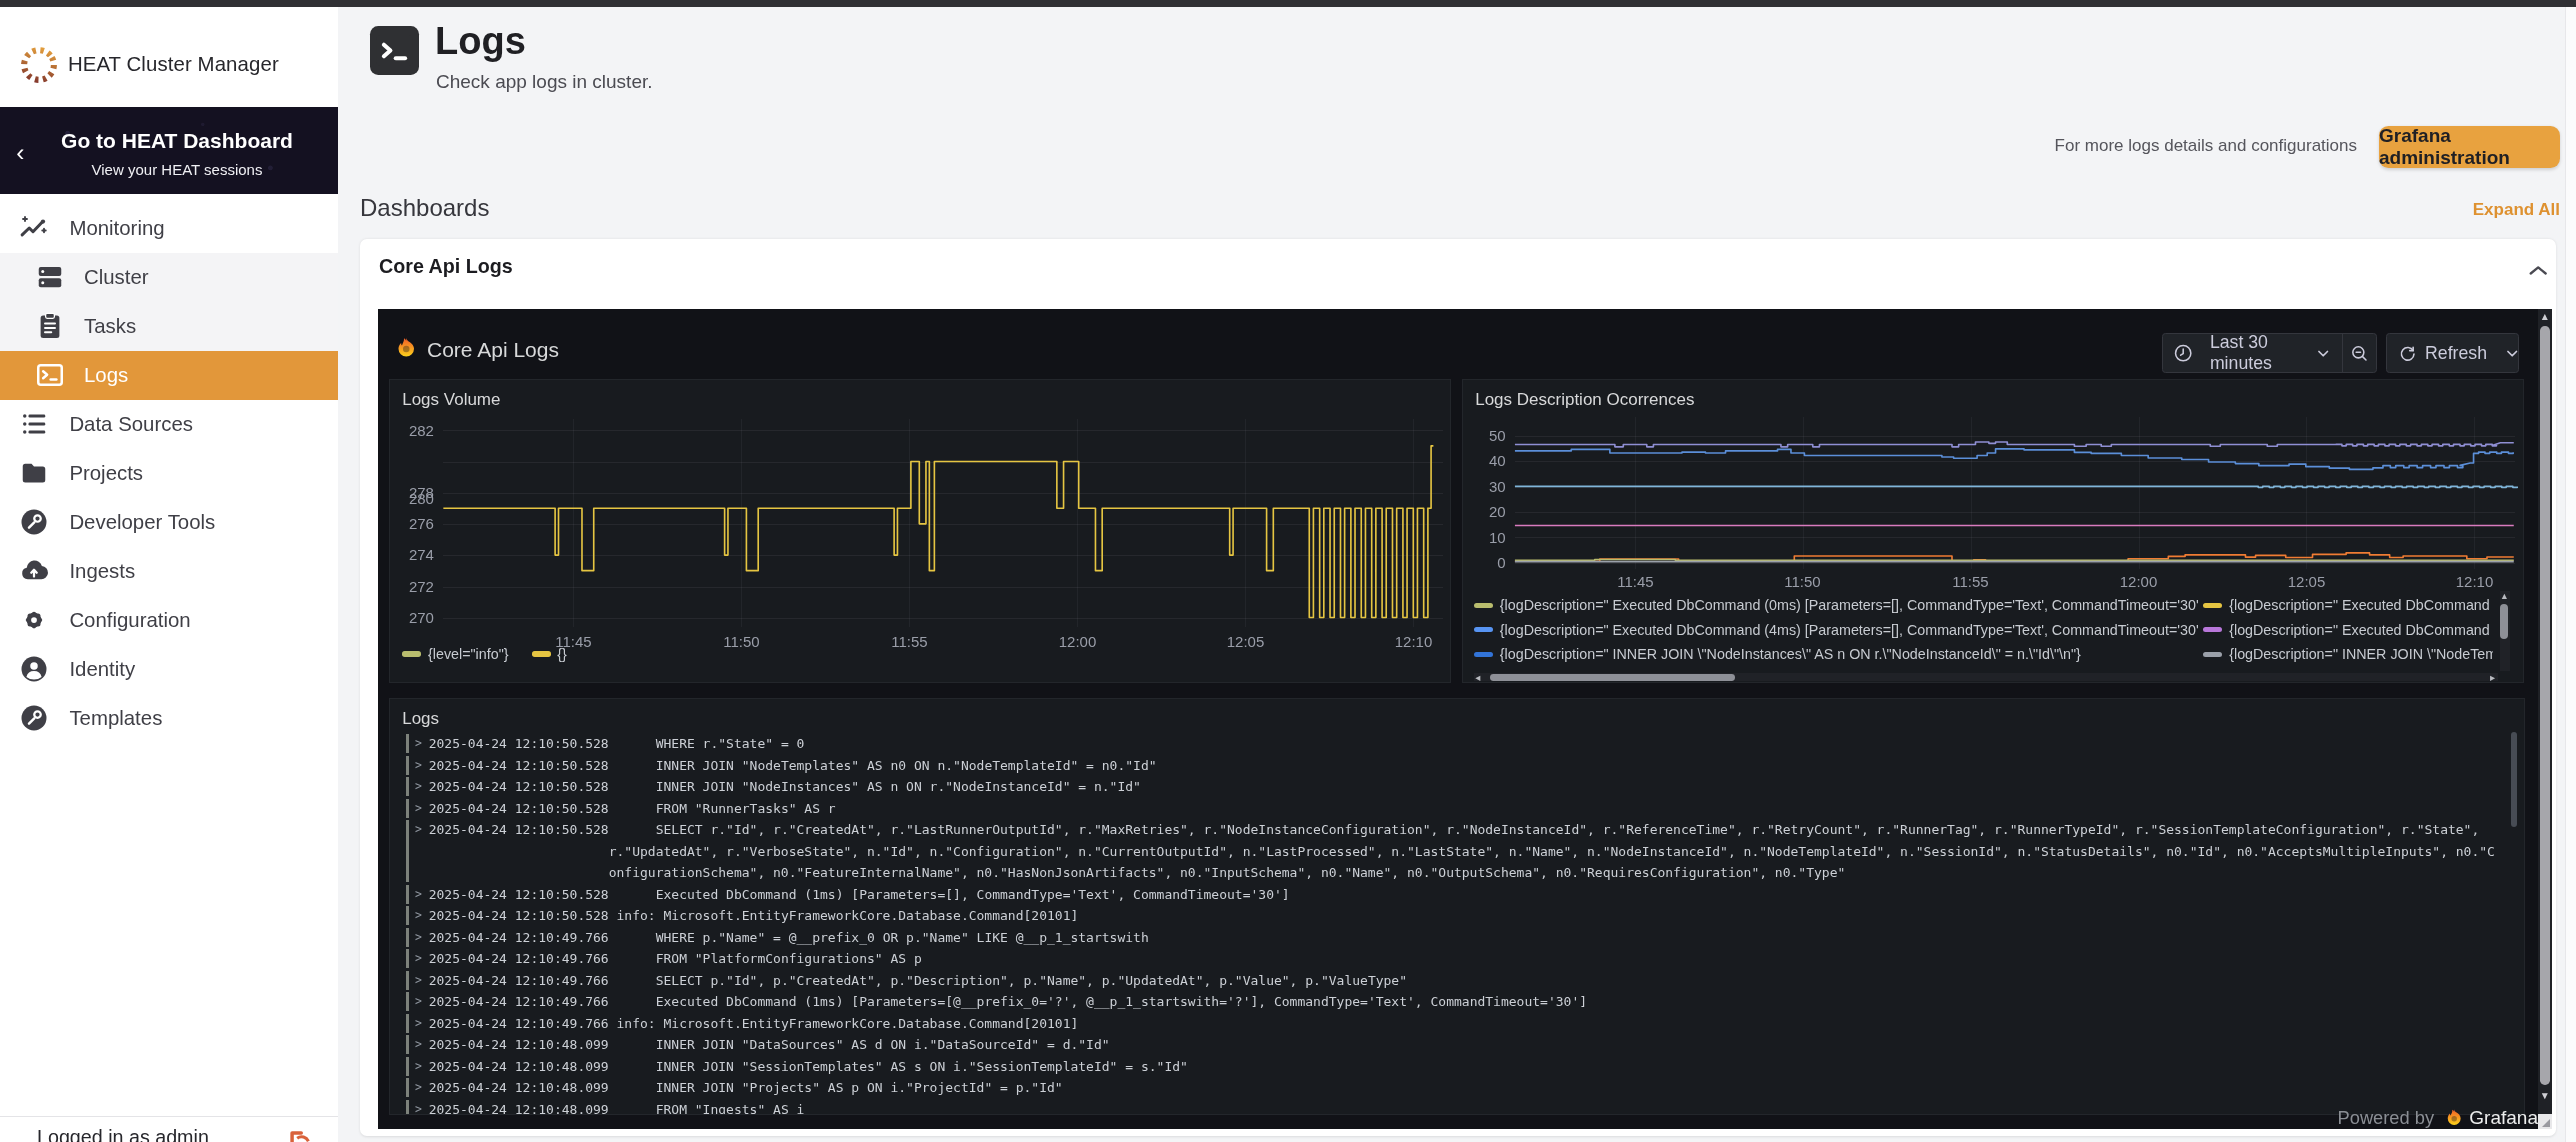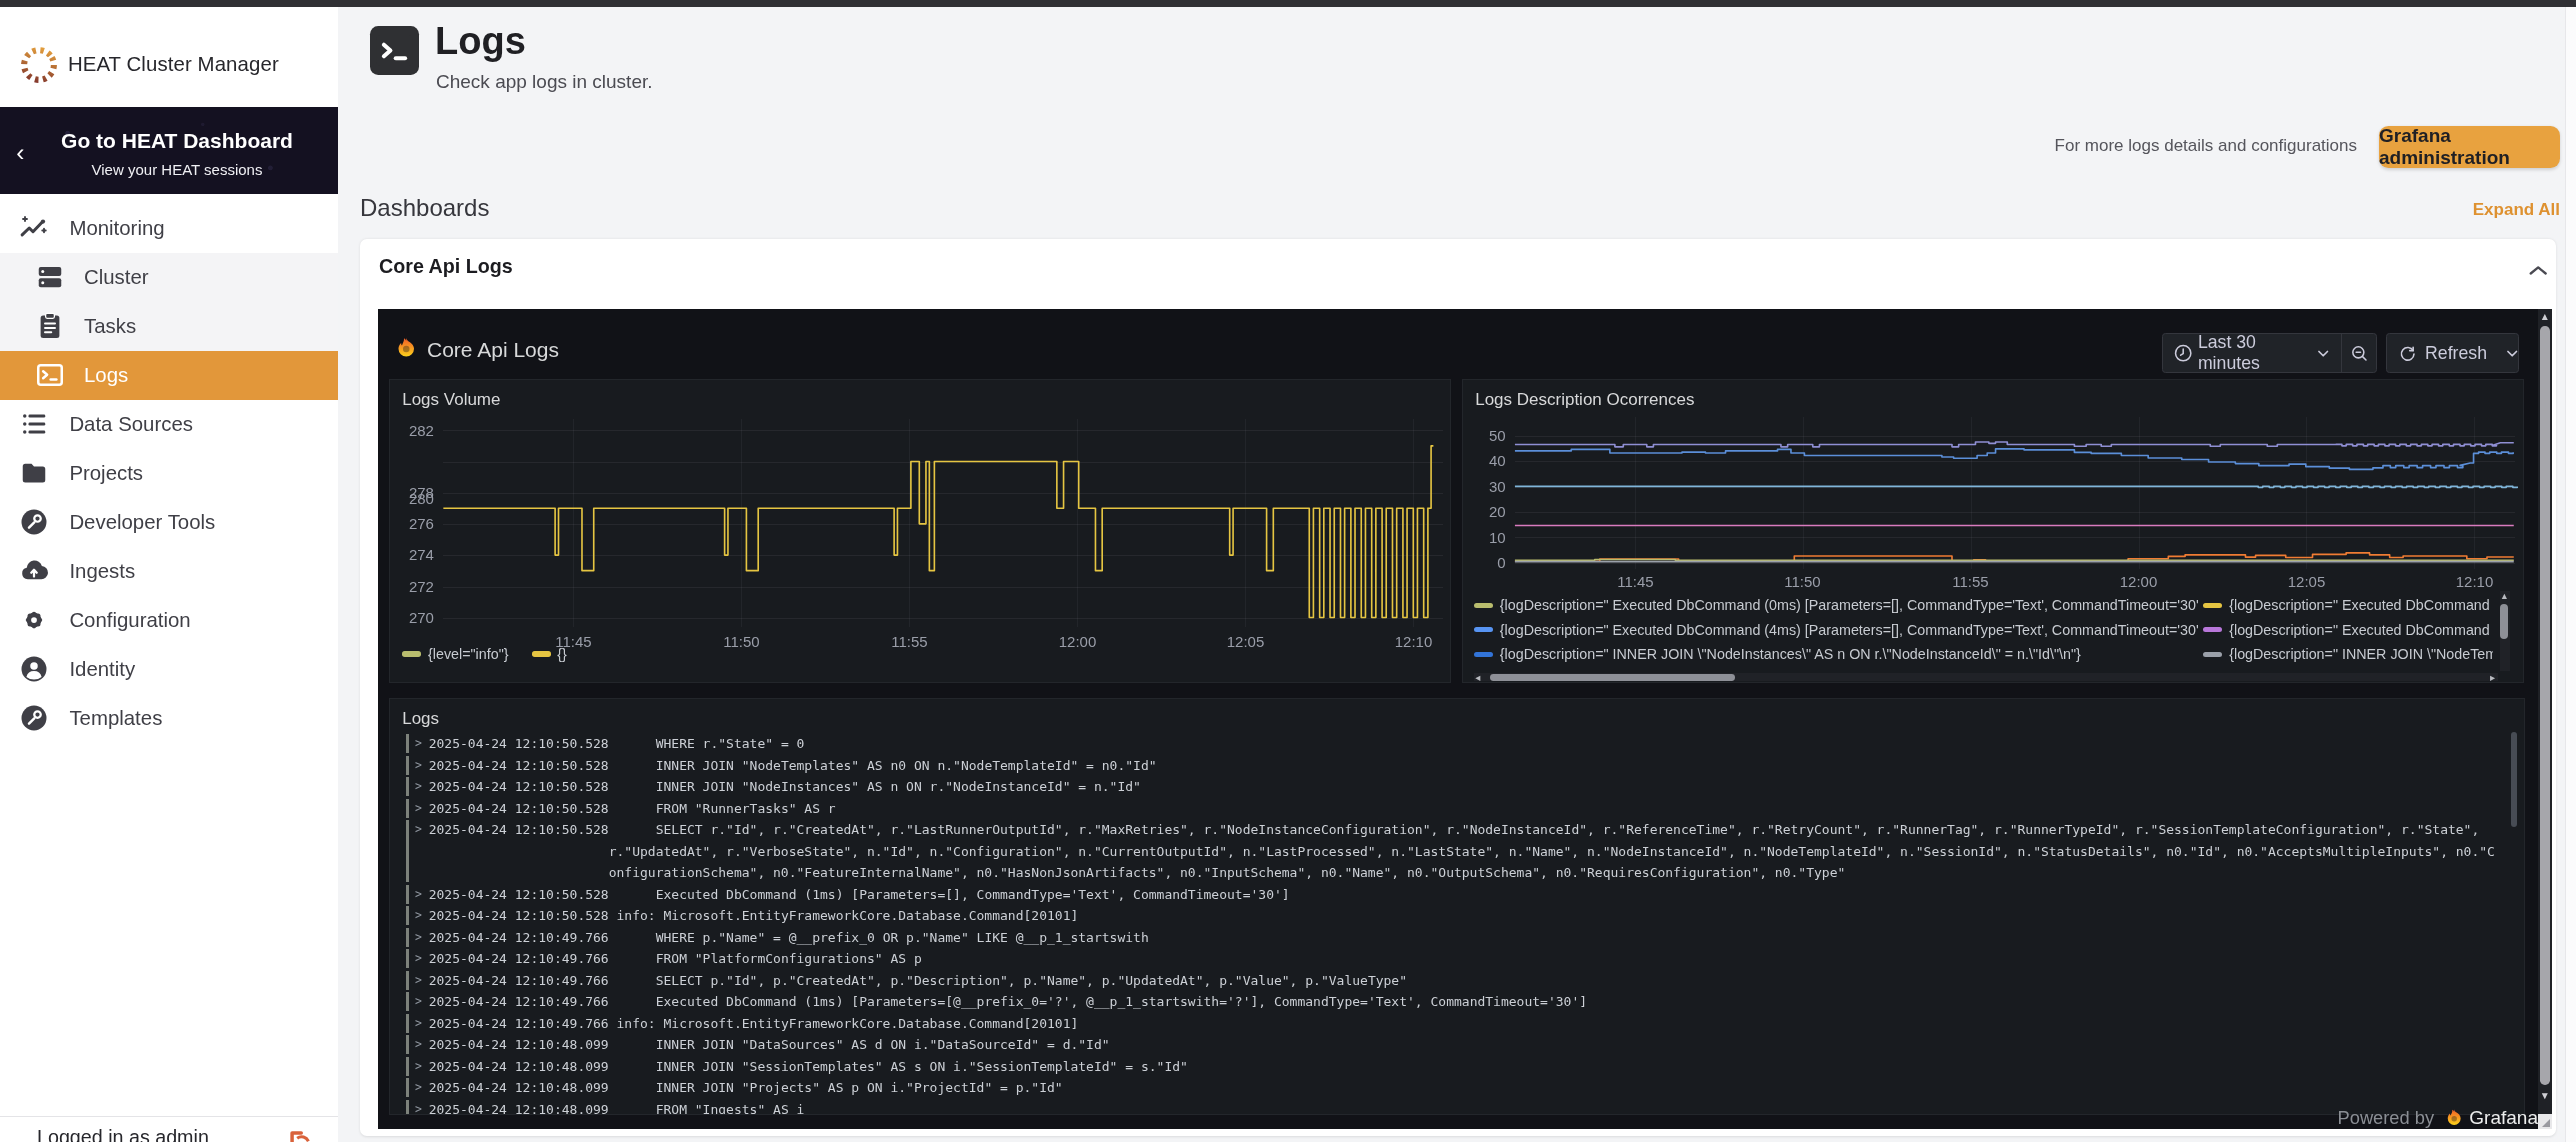--- a/index.html
+++ b/index.html
@@ -307,21 +307,21 @@
   </div>
   <div id="gr-title" class="abs">Core Api Logs</div>
 
   <div id="btn-timerange" class="gbtn">
     <span class="gico" style="margin-left:9.5px">
       <svg viewBox="0 0 24 24">
           <circle cx="12" cy="12" r="9" fill="none" stroke="#ccccdc" stroke-width="1.8"></circle>
           <path d="M12 7v5.4l-3 2" fill="none" stroke="#ccccdc" stroke-width="1.8" stroke-linecap="round"></path>
         </svg>
     </span>
-    <span style="margin-left:5px">Last 30 minutes</span>
+    <span style="margin-left:17px">Last 30 minutes</span>
     <span class="gico" style="margin-left:8.2px">
       <svg viewBox="0 0 24 24">
           <path d="M7 10l5 5 5-5" fill="none" stroke="#ccccdc" stroke-width="2" stroke-linecap="round" stroke-linejoin="round"></path>
         </svg>
     </span>
     <span class="gseg-sep" style="margin-left:8.2px"></span>
     <span class="gico" style="margin:0 6.8px">
       <svg viewBox="0 0 24 24">
           <circle cx="11" cy="11" r="6.5" fill="none" stroke="#ccccdc" stroke-width="1.8"></circle>
           <path d="M8.4 11h5.2M16 16l4 4" stroke="#ccccdc" stroke-width="1.8" stroke-linecap="round"></path>

